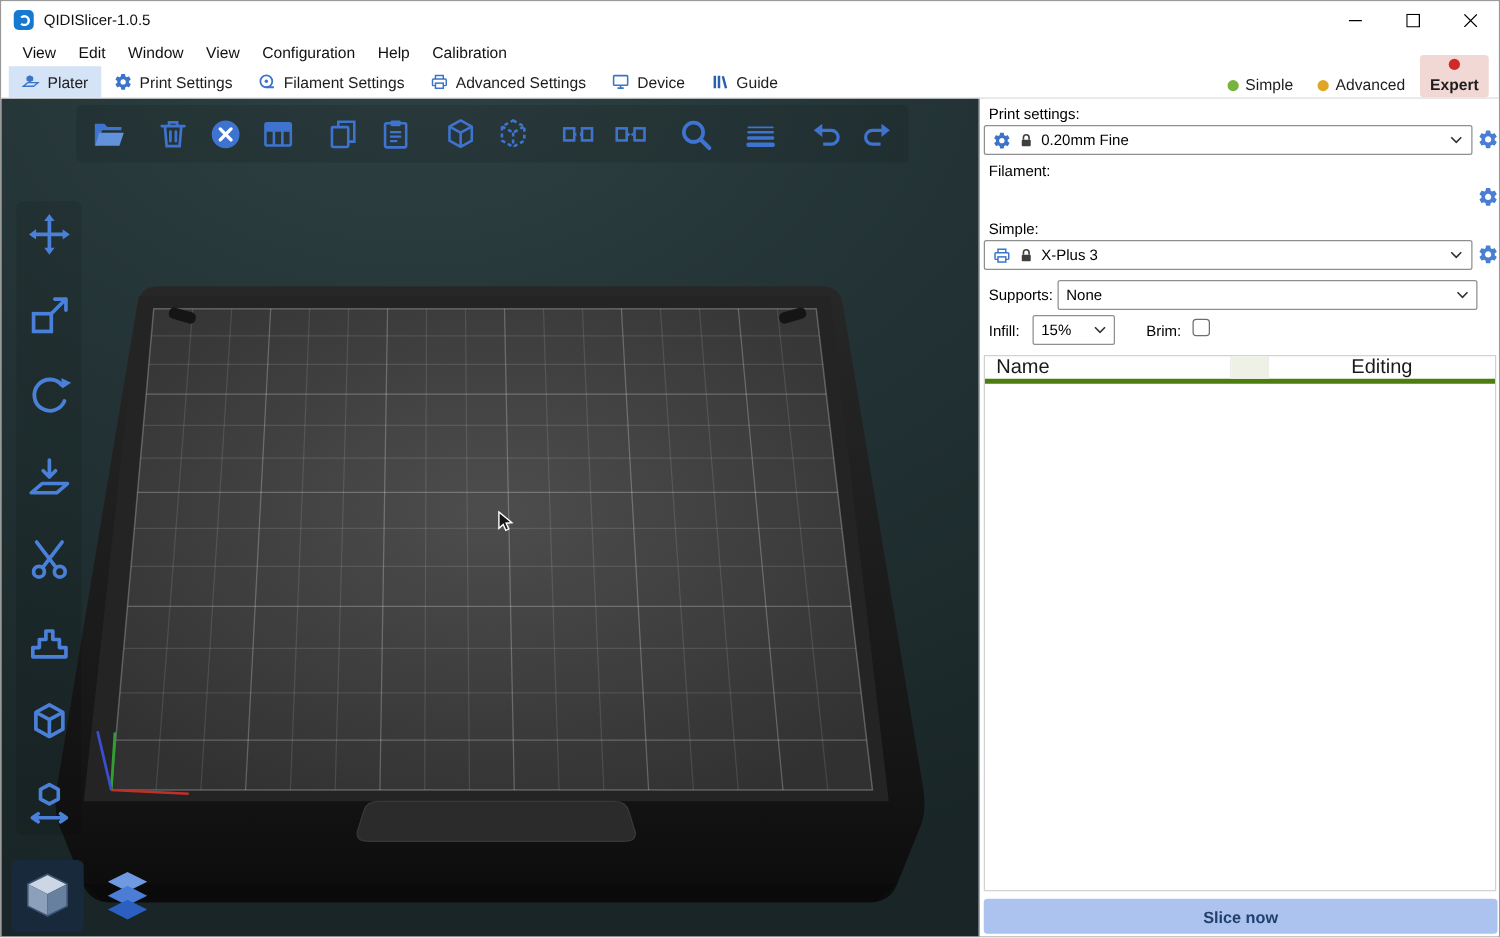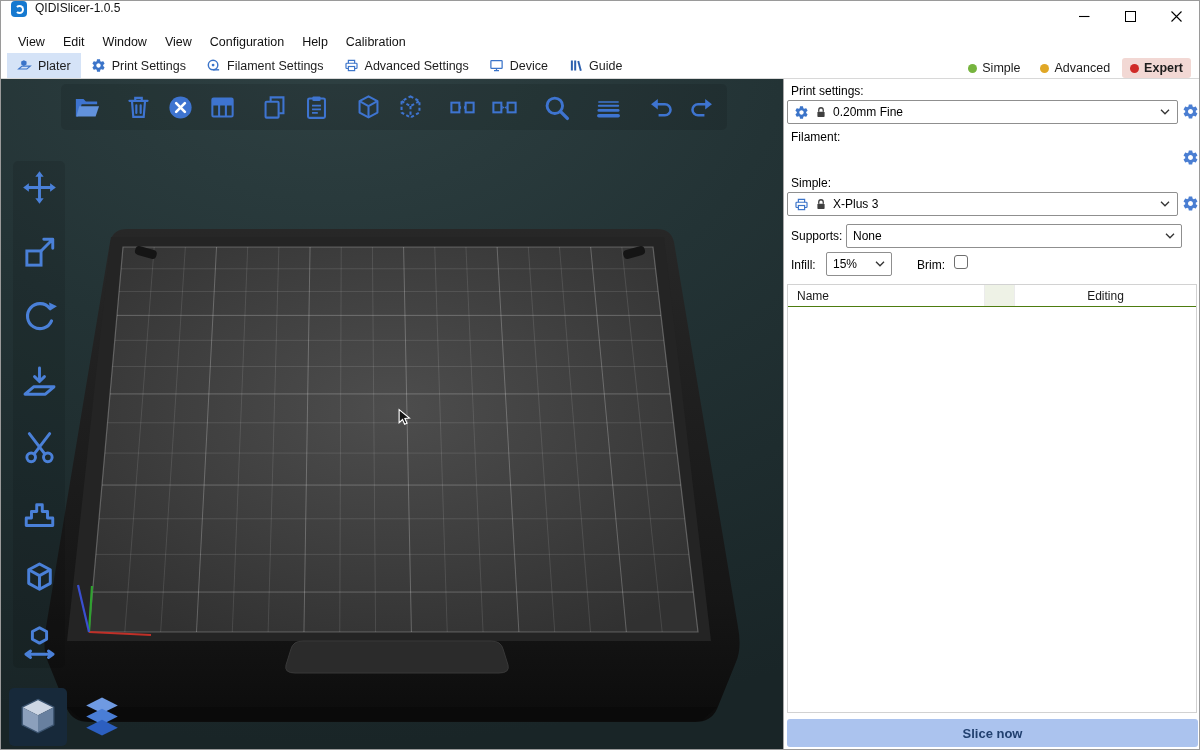--- a/index.html
+++ b/index.html
@@ -1,39 +1,39 @@
 <!DOCTYPE html>
 <html><head>
 <meta charset="utf-8">
 <style>
   * { box-sizing: border-box; margin: 0; padding: 0; }
   html,body { width:1200px; height:750px; }
   body { font-family:"Liberation Sans", sans-serif; background:#fff; }
   .app { position:relative; width:1200px; height:750px; overflow:hidden; background:#fff; border:1px solid #9a9a9a; }
 
   
-  .titlebar { position:absolute; top:0; left:0; right:0; height:30px; background:#fff; display:flex; padding-left:10px; }
+  .titlebar { position:absolute; top:0; left:0; right:0; height:30px; background:#fff; display:flex; align-items:center; padding-left:10px; }
   .app-logo { width:16px; height:16px; border-radius:4px; background:#1679d0; position:relative; margin-right:8px; flex:0 0 auto;}
   .app-logo::after { content:""; position:absolute; inset:3.5px; border:2.4px solid #fff; border-left-color:transparent; border-radius:50%; }
   .win-title { font-size:12px; color:#111; }
   .win-controls { margin-left:auto; display:flex; height:30px; }
   .win-btn { width:46px; height:30px; display:flex; align-items:center; justify-content:center; }
 
   
   .menubar { position:absolute; top:30px; left:0; right:0; height:22px; display:flex; align-items:center; padding-left:8px; background:#fff; }
   .menu-item { font-size:12.5px; padding:0 9px; color:#111; }
 
   
   .tabbar { position:absolute; top:52px; left:0; right:0; height:26px; border-bottom:1px solid #d8d8d8; display:flex; align-items:stretch; padding-left:6px; background:#fff; }
   .tab { display:flex; align-items:center; gap:6px; padding:0 10px; font-size:12.5px; color:#1d1d1d; }
   .tab.active { background:#d5e3f7; }
   .tab .tic { width:15px; height:15px; color:#3b74c9; }
   .modes { margin-left:auto; display:flex; align-items:flex-end; gap:4px; padding-right:8px; }
   .mode { display:flex; align-items:center; gap:5px; font-size:12.5px; color:#1d1d1d; padding:3px 8px; border-radius:3px; }
-  .mode.active { background:#f2d8d4; font-weight:bold; }
+  .mode.active { background:#f2d8d4; font-weight:bold;flex-direction:column; }
   .dot { width:9px; height:9px; border-radius:50%; flex:0 0 auto; }
 
   
   .content { position:absolute; top:78px; left:0; width:1200px; height:672px; display:flex; }
   .viewport { position:relative; width:783px; height:672px; overflow:hidden; border-right:1px solid #a8a8a8;
     background: radial-gradient(130% 105% at 42% -6%, #2f4143 0%, #233335 45%, #192527 100%); }
   .bed-svg { position:absolute; left:0; top:0; pointer-events:none; }
 
   
   .vtb { position:absolute; top:5px; left:60px; display:flex; align-items:center; background:rgba(0,0,0,0.10); border-radius:5px; padding:2px 4px; }
@@ -63,21 +63,21 @@
   .combo .chev { margin-left:auto; width:10px; height:6px; color:#333; flex:0 0 auto; }
   .ic14 { width:15px; height:15px; color:#3b74c9; flex:0 0 auto; }
   .ic-lock { width:12px; height:13px; color:#3f3f3f; flex:0 0 auto; }
   .gearbtn { position:absolute; left:398px; width:17px; height:17px; color:#4a7ed2; }
   .gearbtn svg { width:17px; height:17px; }
   .swatch { width:17px; height:12px; border-radius:2px; border:1px solid #23619b; flex:0 0 auto; }
   .mini-combo { position:absolute; height:24px; border:1px solid #8f8f8f; border-radius:2px; background:#fff; display:flex; align-items:center; padding:0 6px; gap:6px; }
   .checkbox { position:absolute; width:14px; height:14px; border:1px solid #6e6e6e; border-radius:3px; background:#fff; }
 
   .objlist { position:absolute; left:3px; top:205px; width:410px; height:429px; border:1px solid #d2d2d2; background:#fff; }
-  .objlist .hdr { display:flex; height:22px; border-bottom:1px solid #4d7c0f; align-items:center; font-size:12px; color:#1a1a1a; }
+  .objlist .hdr { display:flex; height:22px; border-bottom:4px solid #4d7c0f; align-items:flex-start; font-size:16px; color:#1a1a1a; }
   .col-name { width:197px; padding-left:9px; border-right:1px solid #ececec; height:100%; display:flex; align-items:center; }
   .col-ex { width:30px; height:100%; border-right:1px solid #ececec; background:#eef2e6; }
   .col-edit { flex:1; text-align:center; }
 
   .slice-btn { position:absolute; left:3px; top:640px; width:411px; height:28px; border:none; border-radius:3px;
     display:flex; align-items:center; justify-content:center; font-weight:bold; font-size:13px; font-family:"Liberation Sans", sans-serif; }
 </style>
 </head>
 <body>
 

